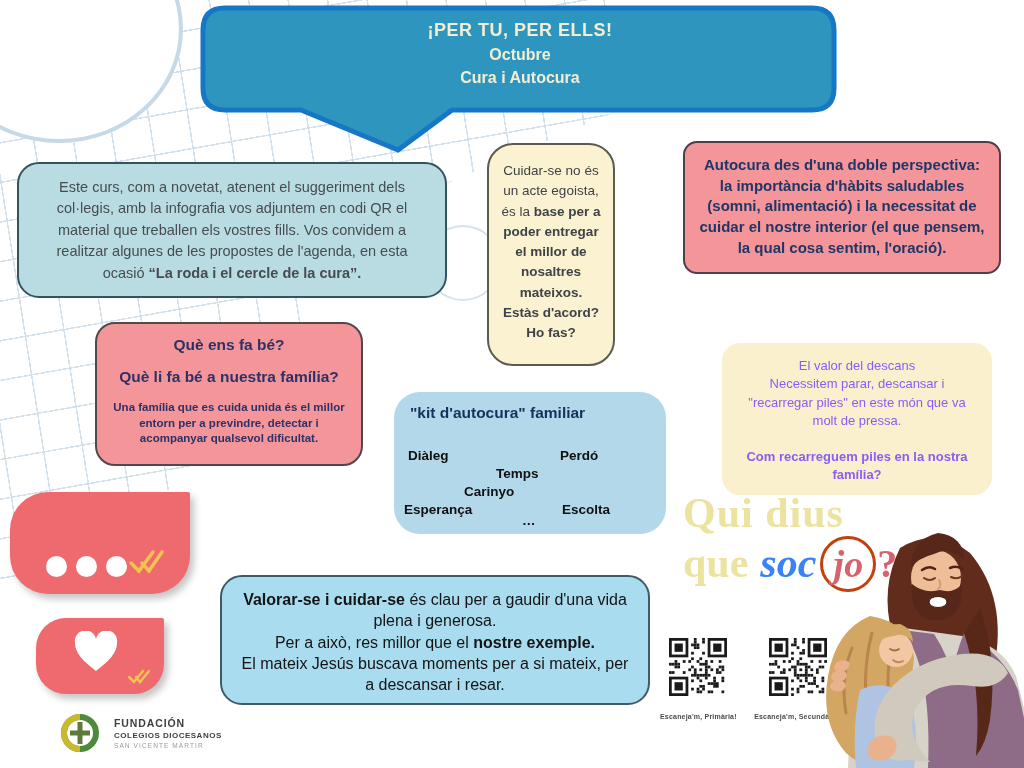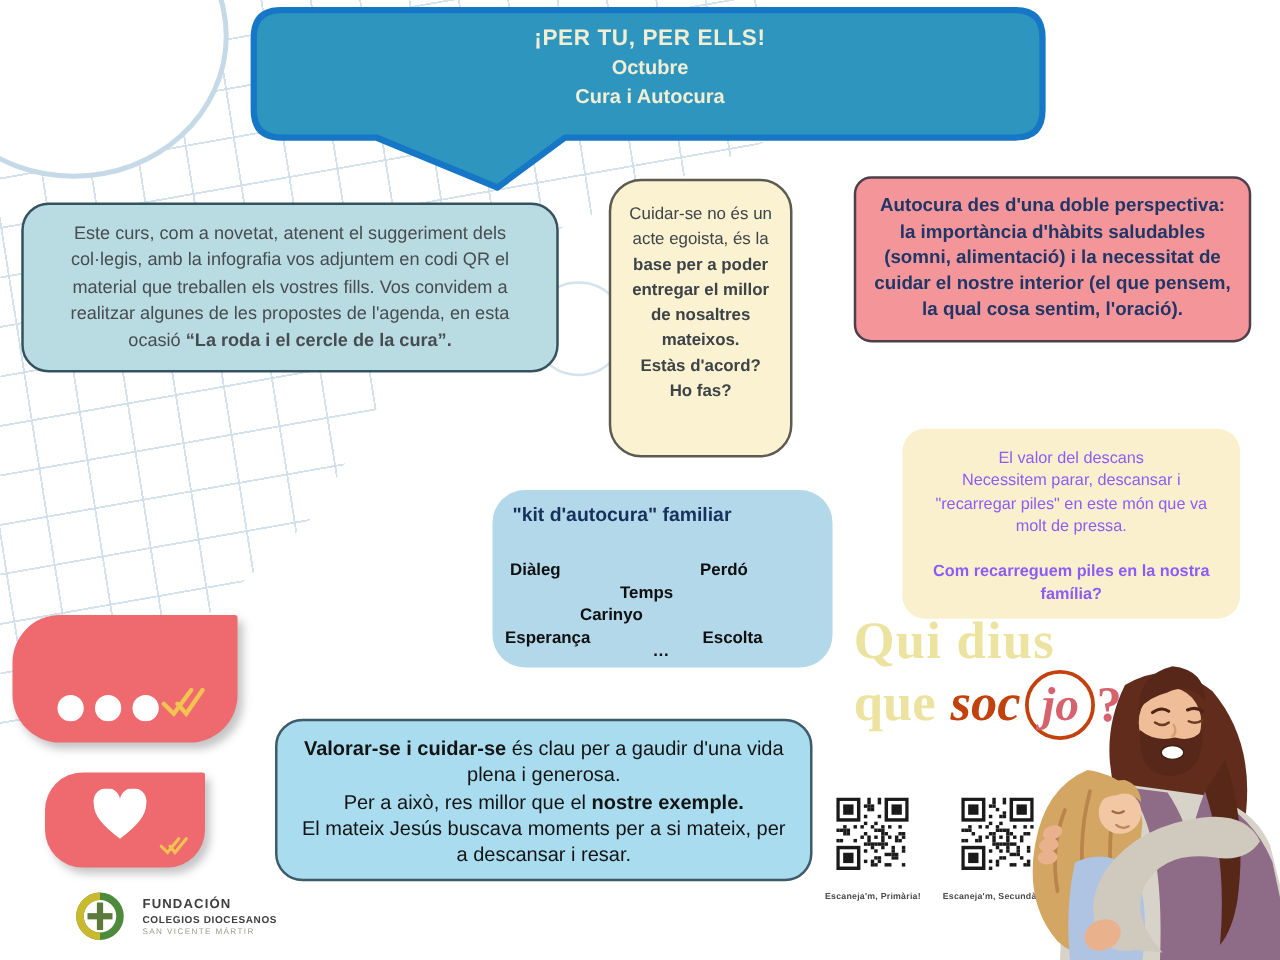--- a/index.html
+++ b/index.html
@@ -19,21 +19,21 @@
 
   
   .banner{position:absolute;left:200px;top:4px;width:640px;height:152px;}
   .banner-text{position:absolute;left:200px;top:20px;width:640px;text-align:center;color:#F2EED4;}
   .banner-title{font-size:18px;font-weight:bold;letter-spacing:.5px;}
   .banner-sub{font-size:16px;font-weight:bold;margin-top:5px;}
 
   .pbox{position:absolute;box-sizing:border-box;}
   .intro{left:17px;top:162px;width:430px;height:136px;background:#B9DCE3;border:2px solid #35525F;
     border-radius:22px;padding:13px 16px;font-size:14.5px;line-height:1.48;color:#474C50;text-align:center;}
-  .selfcare{left:487px;top:143px;width:147px;height:223px;background:#FBF2D1;border:2px solid #5C5B51;
+  .selfcare{left:487px;top:143px;width:128px;height:223px;background:#FBF2D1;border:2px solid #5C5B51;
     border-radius:26px;padding:16px 10px;font-size:13.5px;line-height:1.5;color:#3E4348;text-align:center;}
   .perspective{left:683px;top:141px;width:318px;height:133px;background:#F49599;border:2px solid #4E3F4C;
     border-radius:14px;padding:12px 12px;font-size:15px;line-height:1.38;color:#1F3666;font-weight:bold;text-align:center;}
   .family{left:95px;top:322px;width:268px;height:144px;background:#F49599;border:2px solid #52464F;
     border-radius:20px;padding:12px 14px;color:#2C3166;text-align:center;}
   .family .q{font-size:15.5px;font-weight:bold;}
   .family .gap{height:14px;}
   .family .body{font-size:11.5px;font-weight:bold;line-height:1.35;margin-top:14px;}
   .rest{left:722px;top:307px;width:270px;height:152px;background:#FBF0CE;border-radius:18px;
     padding:14px 12px;font-size:13px;line-height:1.42;color:#8b5cf6;text-align:center;margin-top:36px;}
@@ -56,21 +56,21 @@
   .dot{width:21px;height:21px;background:#fff;border-radius:50%;}
   .checks-big{position:absolute;right:26px;bottom:20px;}
   .checks-small{position:absolute;right:13px;bottom:9px;}
   .heart{position:absolute;left:36px;top:13px;}
 
   
   .campaign{position:absolute;left:683px;top:494px;width:250px;color:#EDE3A0;
     font-family:"Liberation Serif",serif;font-weight:bold;line-height:.95;}
   .camp-l1{font-size:42px;letter-spacing:1px;}
   .camp-l2{font-size:42px;display:flex;align-items:center;margin-top:2px;}
-  .camp-script{font-style:italic;color:#c2410c;margin-left:12px;}
+  .camp-script{font-style:italic;color:#3b82f6;margin-left:12px;}
   .camp-circle{width:50px;height:50px;border:3px solid #c2410c;border-radius:50%;display:flex;
     align-items:center;justify-content:center;color:#D5626C;font-style:italic;font-size:38px;margin-left:4px;flex:0 0 auto;}
   .camp-q{color:#D5626C;font-size:40px;margin-left:1px;}
 
   
   .qr-group{position:absolute;left:660px;top:638px;}
   .qr-wrap{display:inline-block;vertical-align:top;text-align:center;}
   .qr-wrap+.qr-wrap{margin-left:13px;}
   .qr-label{font-size:7px;color:#4A4A4A;margin-top:13px;font-weight:bold;letter-spacing:.2px;}
 
@@ -109,20 +109,26 @@
   <div class="pbox selfcare">
     <span>Cuidar-se no és un acte egoista, és la </span><span class="b">base per a poder entregar el millor de nosaltres mateixos.</span>
     <div class="b">Estàs d'acord?</div>
     <div class="b">Ho fas?</div>
   </div>
 
   <div class="pbox perspective">
     <span>Autocura des d'una doble perspectiva: la importància d'hàbits saludables (somni, alimentació) i la necessitat de cuidar el nostre interior (el que pensem, la qual cosa sentim, l'oració).</span>
   </div>
 
+  <div class="pbox family">
+    <div class="q">Què ens fa bé?</div>
+    <div class="gap"></div>
+    <div class="q">Què li fa bé a nuestra família?</div>
+    <div class="body">Una família que es cuida unida és el millor entorn per a previndre, detectar i acompanyar qualsevol dificultat.</div>
+  </div>
 
   <div class="pbox rest">
     <span class="lines">El valor del descans
 Necessitem parar, descansar i
 "recarregar piles" en este món que va
 molt de pressa.</span>
     <span class="bold">Com recarreguem piles en la nostra família?</span>
   </div>
 
   <div class="pbox kit">

